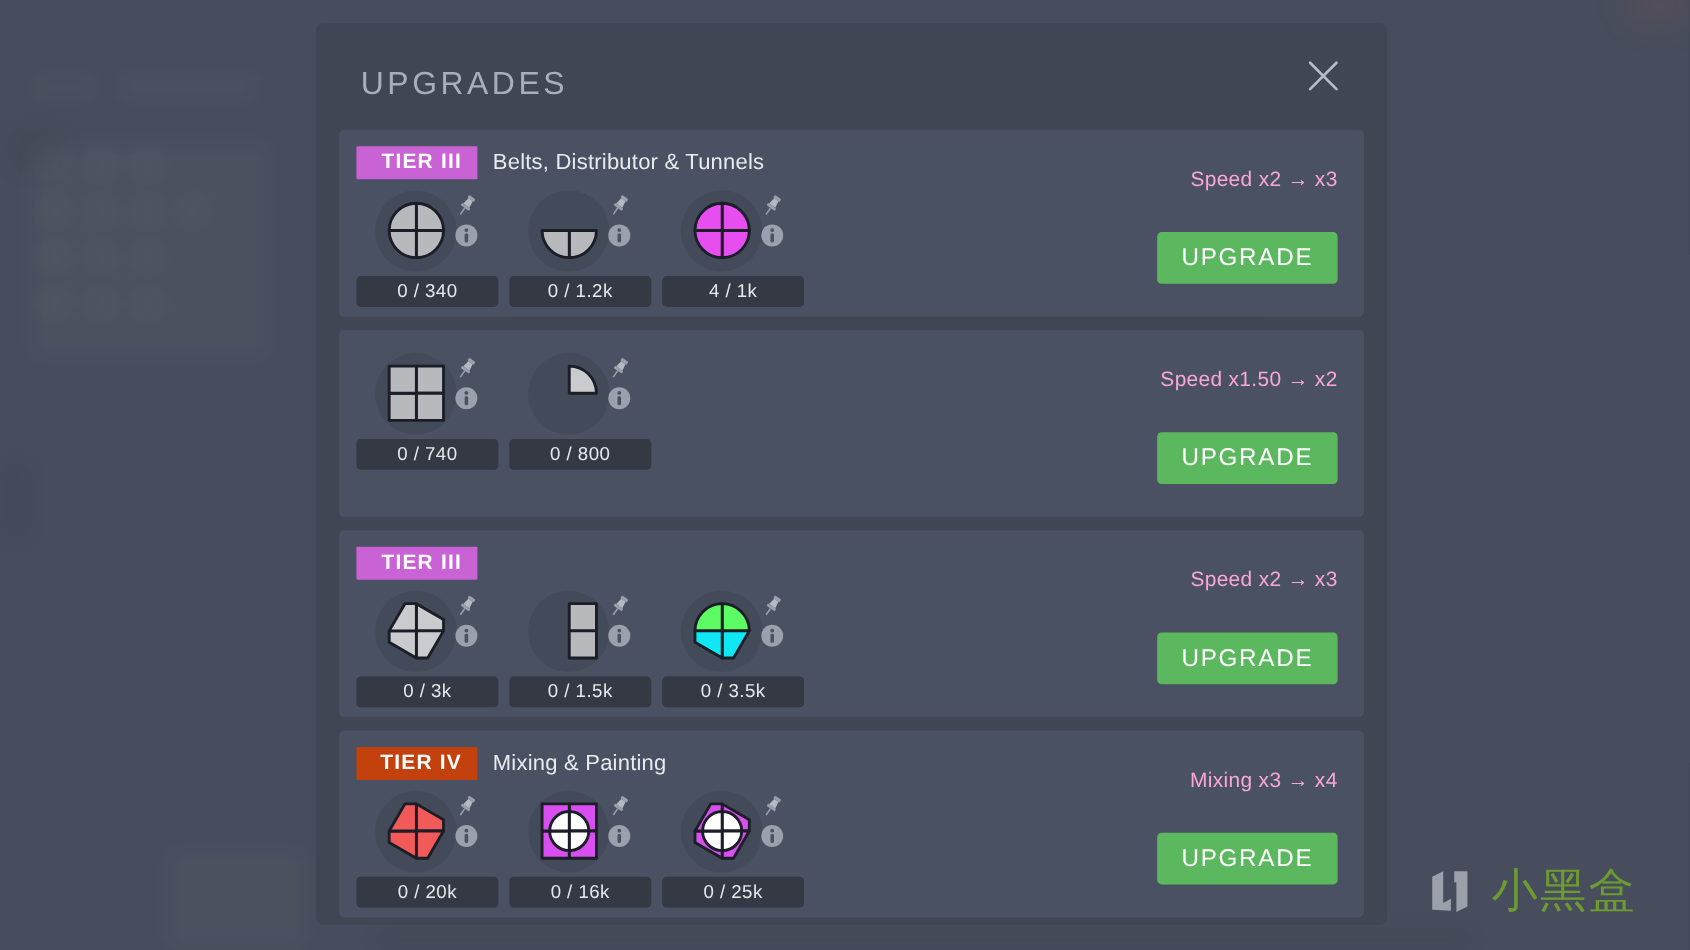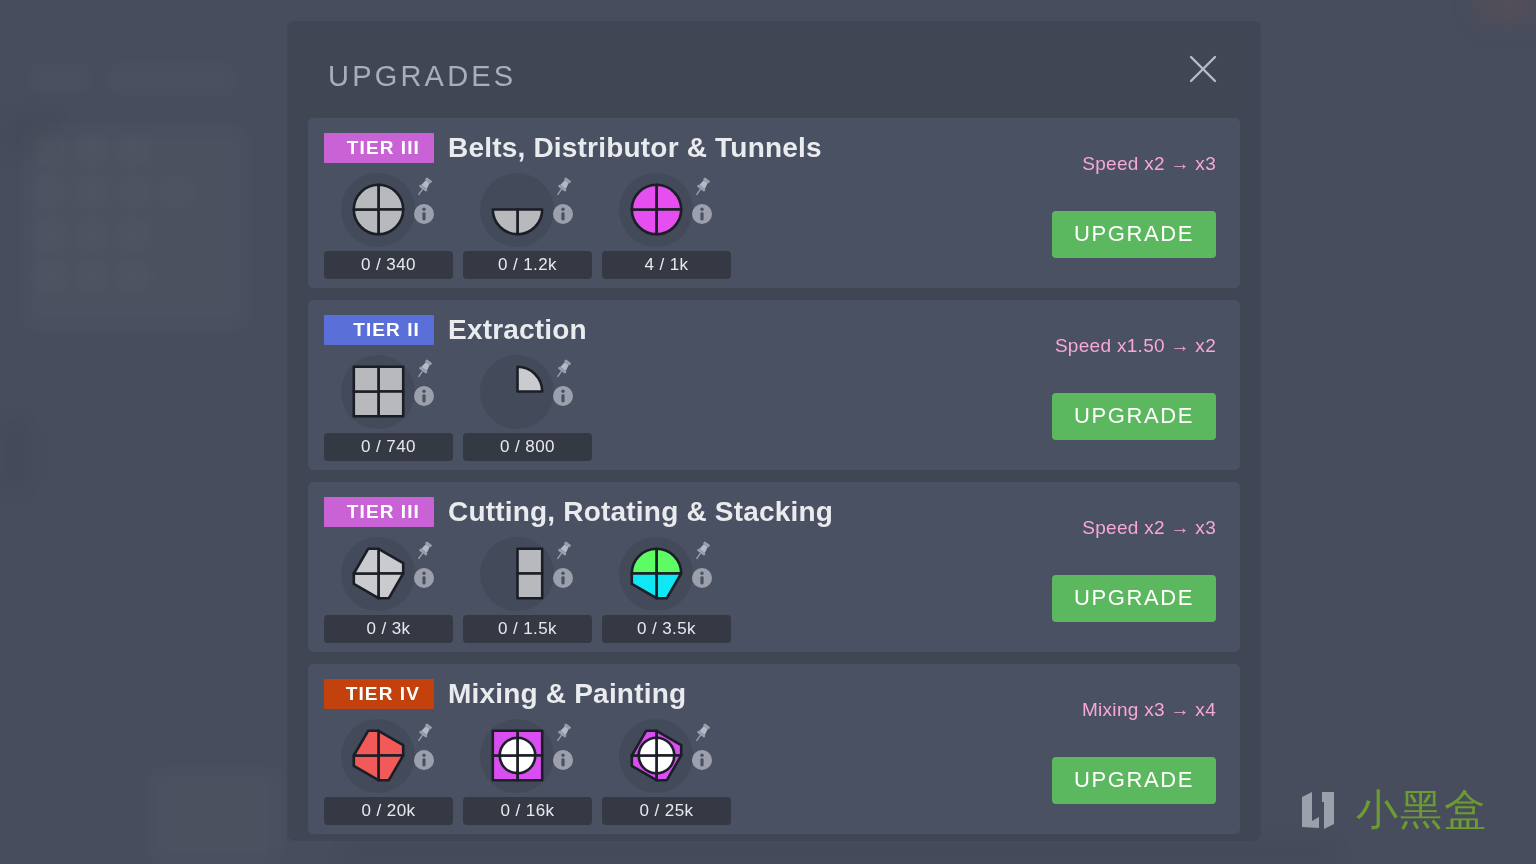--- a/index.html
+++ b/index.html
@@ -98,22 +98,22 @@
     font-weight: 700;
     letter-spacing: 1.1px;
     padding: 5px 14px 6px 20px;
     border-radius: 1px;
     line-height: 1;
     min-width: 110px;
     text-align: right;
   }
   .card-title {
     color: #e9ebef;
-    font-size: 28px;
-    font-weight: 700;
+    font-size: 20px;
+    font-weight: 400;
     letter-spacing: .2px;
   }
 
   .speed-text {
     position: absolute;
     right: 24px; top: 35px;
     color: #f9a8d4;
     font-size: 19px;
     letter-spacing: .3px;
   }
@@ -316,24 +316,20 @@
   </svg>
 
         </div>
       </div>
       <div class="req-progress">4 / 1k</div>
     </div>
         </div>
     <button class="upgrade-button" style="background:#5cb85f">UPGRADE</button>
       </div>
       <div class="card">
-    <div class="card-head">
-      <span class="tier-badge" style="background:#5a6fd8">TIER II</span>
-      <span class="card-title">Extraction</span>
-    </div>
     <div class="speed-text">Speed x1.50 → x2</div>
     <div class="reqs">
     <div class="req">
       <div class="req-shape-row">
         <div class="shape-disc"></div>
         <svg class="shape-svg" viewBox="0 0 100 100">
                 <rect x="50" y="12" width="38" height="38" fill="#b7b9bd" stroke="#1b1e26" stroke-width="4" stroke-linejoin="round"></rect>
                 <rect x="50" y="50" width="38" height="38" fill="#b7b9bd" stroke="#1b1e26" stroke-width="4" stroke-linejoin="round"></rect>
                 <rect x="12" y="50" width="38" height="38" fill="#b7b9bd" stroke="#1b1e26" stroke-width="4" stroke-linejoin="round"></rect>
                 <rect x="12" y="12" width="38" height="38" fill="#b7b9bd" stroke="#1b1e26" stroke-width="4" stroke-linejoin="round"></rect>
@@ -385,21 +381,20 @@
         </div>
       </div>
       <div class="req-progress">0 / 800</div>
     </div>
         </div>
     <button class="upgrade-button" style="background:#5cb85f">UPGRADE</button>
       </div>
       <div class="card">
     <div class="card-head">
       <span class="tier-badge" style="background:#c962d4">TIER III</span>
-      <span class="card-title">Cutting, Rotating &amp; Stacking</span>
     </div>
     <div class="speed-text">Speed x2 → x3</div>
     <div class="reqs">
     <div class="req">
       <div class="req-shape-row">
         <div class="shape-disc"></div>
         <svg class="shape-svg" viewBox="0 0 100 100">
                 <path d="M 50 50 L 50 12 L 88 34.04 L 88 50 Z" fill="#c9cbcf" stroke="#1b1e26" stroke-width="4" stroke-linejoin="round"></path>
                 <path d="M 50 50 L 88 50 L 65.96 88 L 50 88 Z" fill="#c9cbcf" stroke="#1b1e26" stroke-width="4" stroke-linejoin="round"></path>
                 <path d="M 50 50 L 50 88 L 12 65.96 L 12 50 Z" fill="#c9cbcf" stroke="#1b1e26" stroke-width="4" stroke-linejoin="round"></path>

